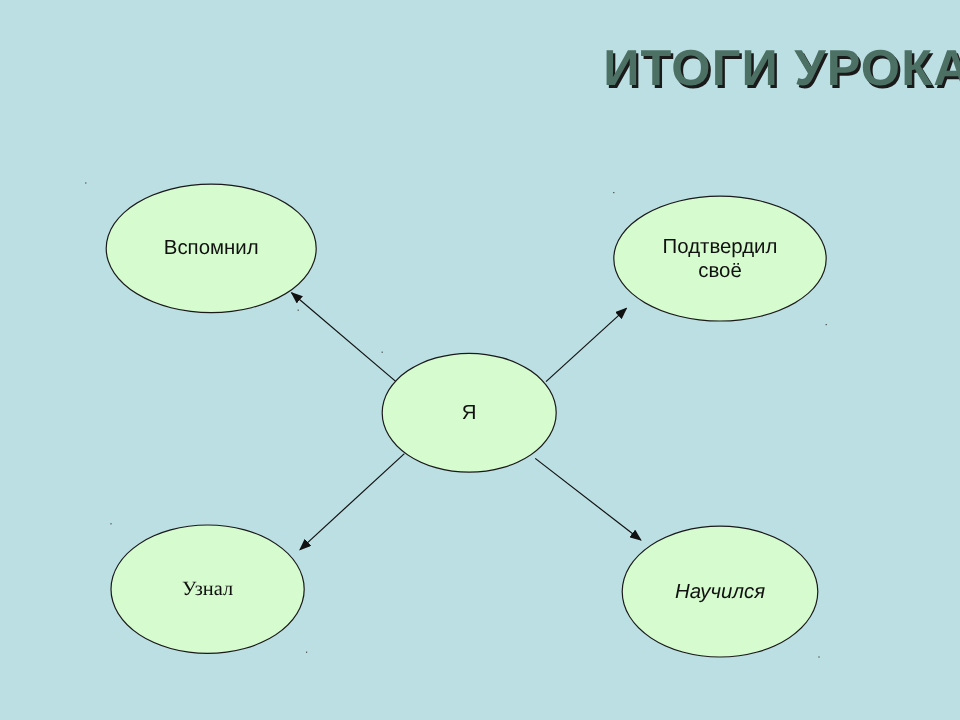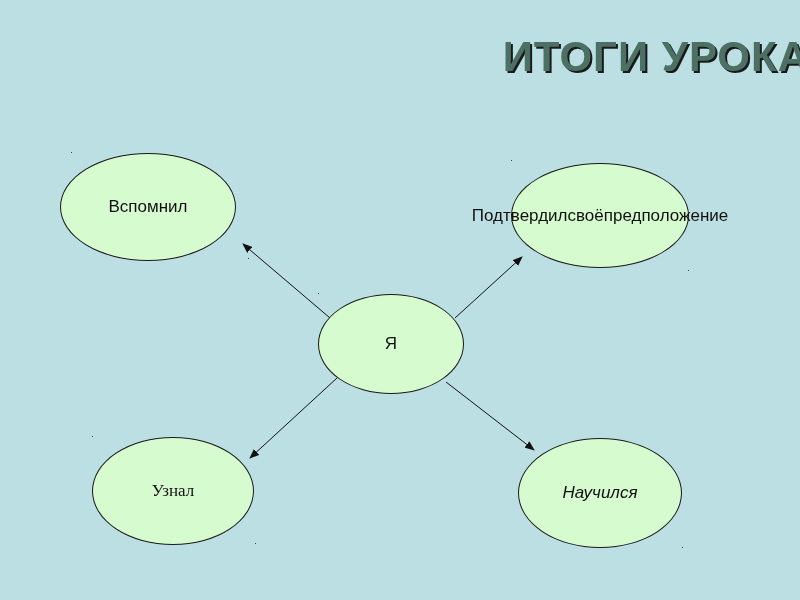--- a/index.html
+++ b/index.html
@@ -54,28 +54,27 @@
     <marker id="arrowhead" markerWidth="10" markerHeight="8" refX="9" refY="4" orient="auto" markerUnits="userSpaceOnUse">
       <path d="M0,0 L10,4 L0,8 z" fill="#111"></path>
     </marker>
   </defs>
   <line x1="330" y1="318" x2="243" y2="244" stroke="#111" stroke-width="1" marker-end="url(#arrowhead)"></line>
   <line x1="455" y1="318" x2="522" y2="257" stroke="#111" stroke-width="1" marker-end="url(#arrowhead)"></line>
   <line x1="337" y1="378" x2="250" y2="458" stroke="#111" stroke-width="1" marker-end="url(#arrowhead)"></line>
   <line x1="446" y1="382" x2="534" y2="450" stroke="#111" stroke-width="1" marker-end="url(#arrowhead)"></line>
 </svg>
 
-<div class="node" style="left:60px; top:153px; width:176px; height:108px;">
+<div class="node" style="left:88px; top:153px; width:176px; height:108px;">
   <span>Вспомнил</span>
 </div>
 
-<div class="node" style="left:511px; top:163px; width:178px; height:105px; flex-direction:row;">
+<div class="node" style="left:511px; top:163px; width:178px; height:105px; flex-direction:column;">
   <span>Подтвердил</span>
   <span>своё</span>
-  <span>предположение</span>
 </div>
 
 <div class="node" style="left:318px; top:294px; width:146px; height:100px;">
   <span>Я</span>
 </div>
 
 <div class="node" style="left:92px; top:437px; width:162px; height:108px;font-family:Liberation Serif, serif;">
   <span>Узнал</span>
 </div>
 

